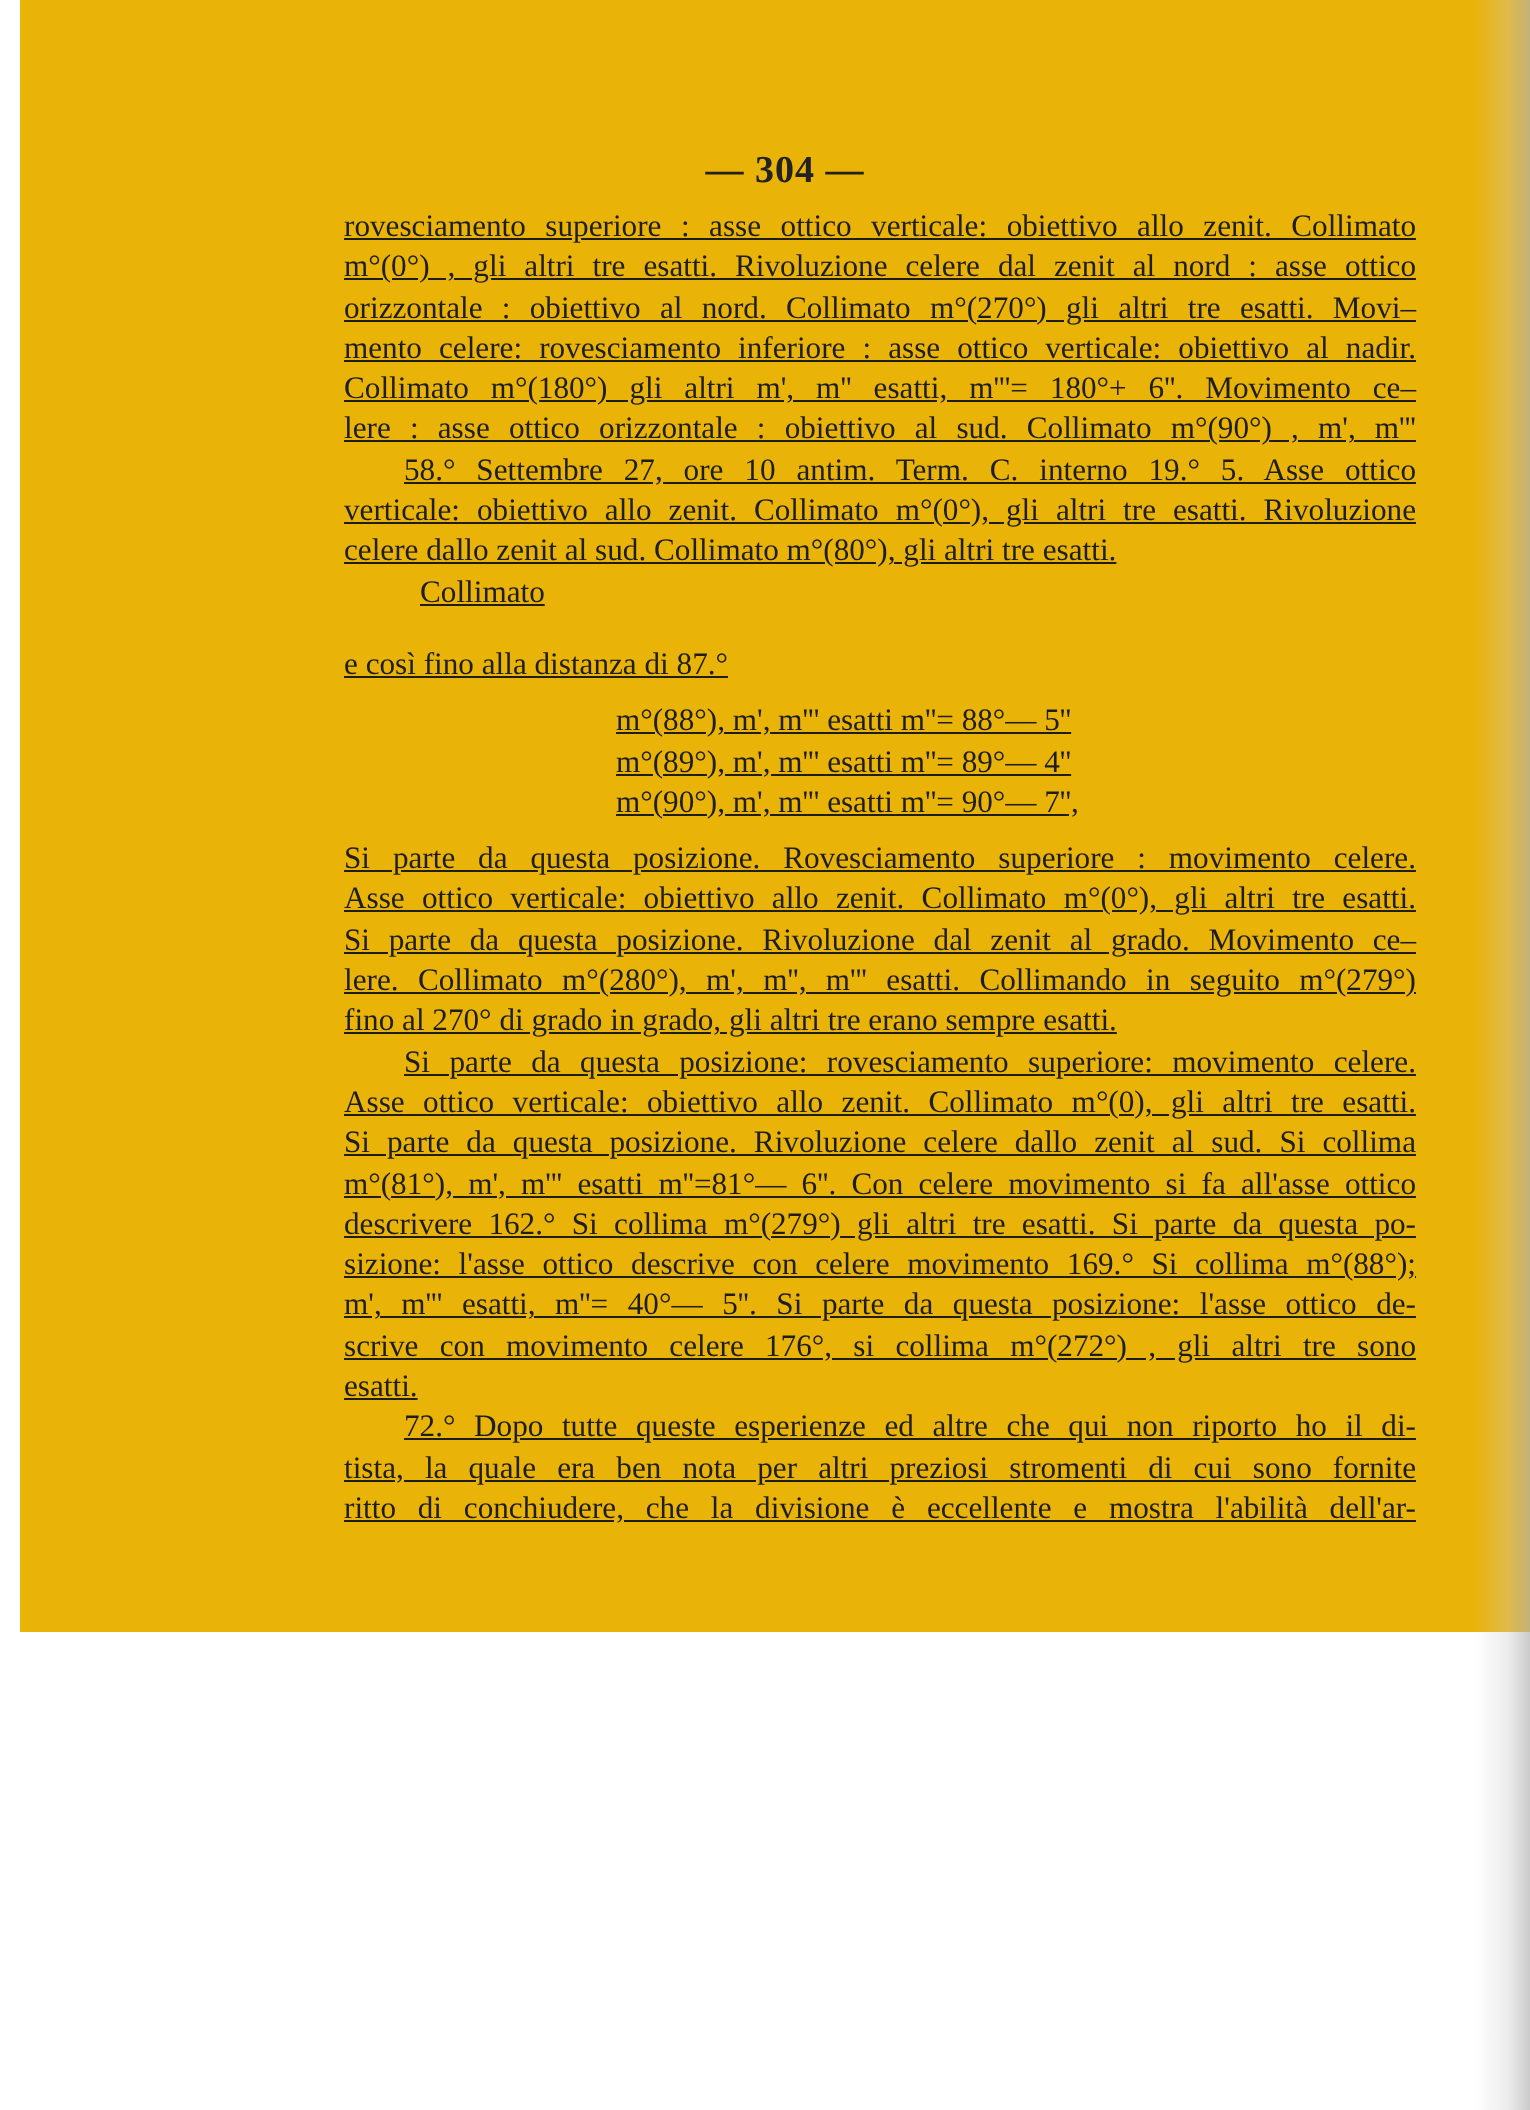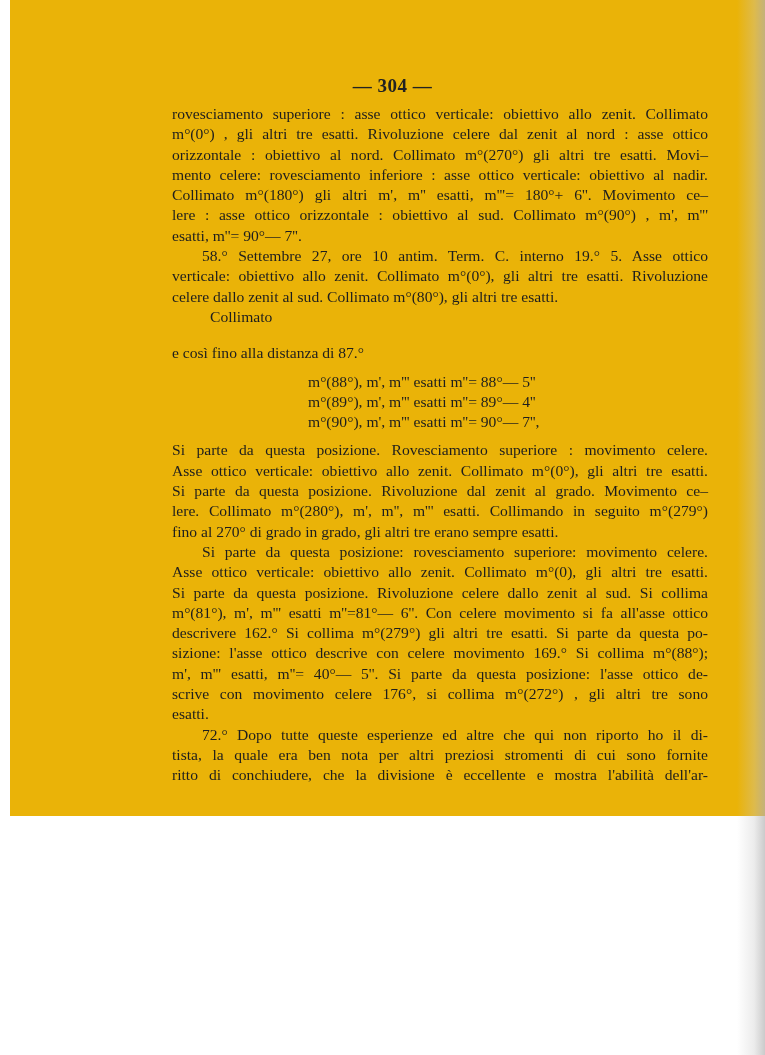--- a/index.html
+++ b/index.html
@@ -20,20 +20,21 @@
   }
   .page-number {
     position: absolute; top: 75px; left: 0; width: 765px;
     text-align: center; font-size: 19px; font-weight: bold; letter-spacing: 0.5px;
     color: #222;
   }
   .text-block {
     position: absolute; left: 162px; top: 104px; width: 536px;
     font-size: 15.6px; line-height: 20.3px;
     text-align: justify;
+    text-decoration: underline;
   }
   .line {
     display: block; white-space: nowrap;
     text-align: justify; text-align-last: justify;
     height: 20.3px;
   }
   .line.last { text-align-last: left; }
   .line.indent { padding-left: 30px; }
   .line.indent-sm { padding-left: 38px; text-align-last: left; }
   .formula {
@@ -52,21 +53,20 @@
 
   <div class="text-block">
 
     <div>
       <span class="line">rovesciamento superiore : asse ottico verticale: obiettivo allo zenit. Collimato</span>
       <span class="line">m°(0°) , gli altri tre esatti. Rivoluzione celere dal zenit al nord : asse ottico</span>
       <span class="line">orizzontale : obiettivo al nord. Collimato m°(270°) gli altri tre esatti. Movi–</span>
       <span class="line">mento celere: rovesciamento inferiore : asse ottico verticale: obiettivo al nadir.</span>
       <span class="line">Collimato m°(180°) gli altri m', m'' esatti, m'''= 180°+ 6''. Movimento ce–</span>
       <span class="line">lere : asse ottico orizzontale : obiettivo al sud. Collimato m°(90°) , m', m'''</span>
-      <span class="line last">esatti, m''= 90°— 7''.</span>
     </div>
 
     <div>
       <span class="line indent">58.° Settembre 27, ore 10 antim. Term. C. interno 19.° 5. Asse ottico</span>
       <span class="line">verticale: obiettivo allo zenit. Collimato m°(0°), gli altri tre esatti. Rivoluzione</span>
       <span class="line last">celere dallo zenit al sud. Collimato m°(80°), gli altri tre esatti.</span>
     </div>
 
     <div>
       <span class="line indent-sm">Collimato</span>

